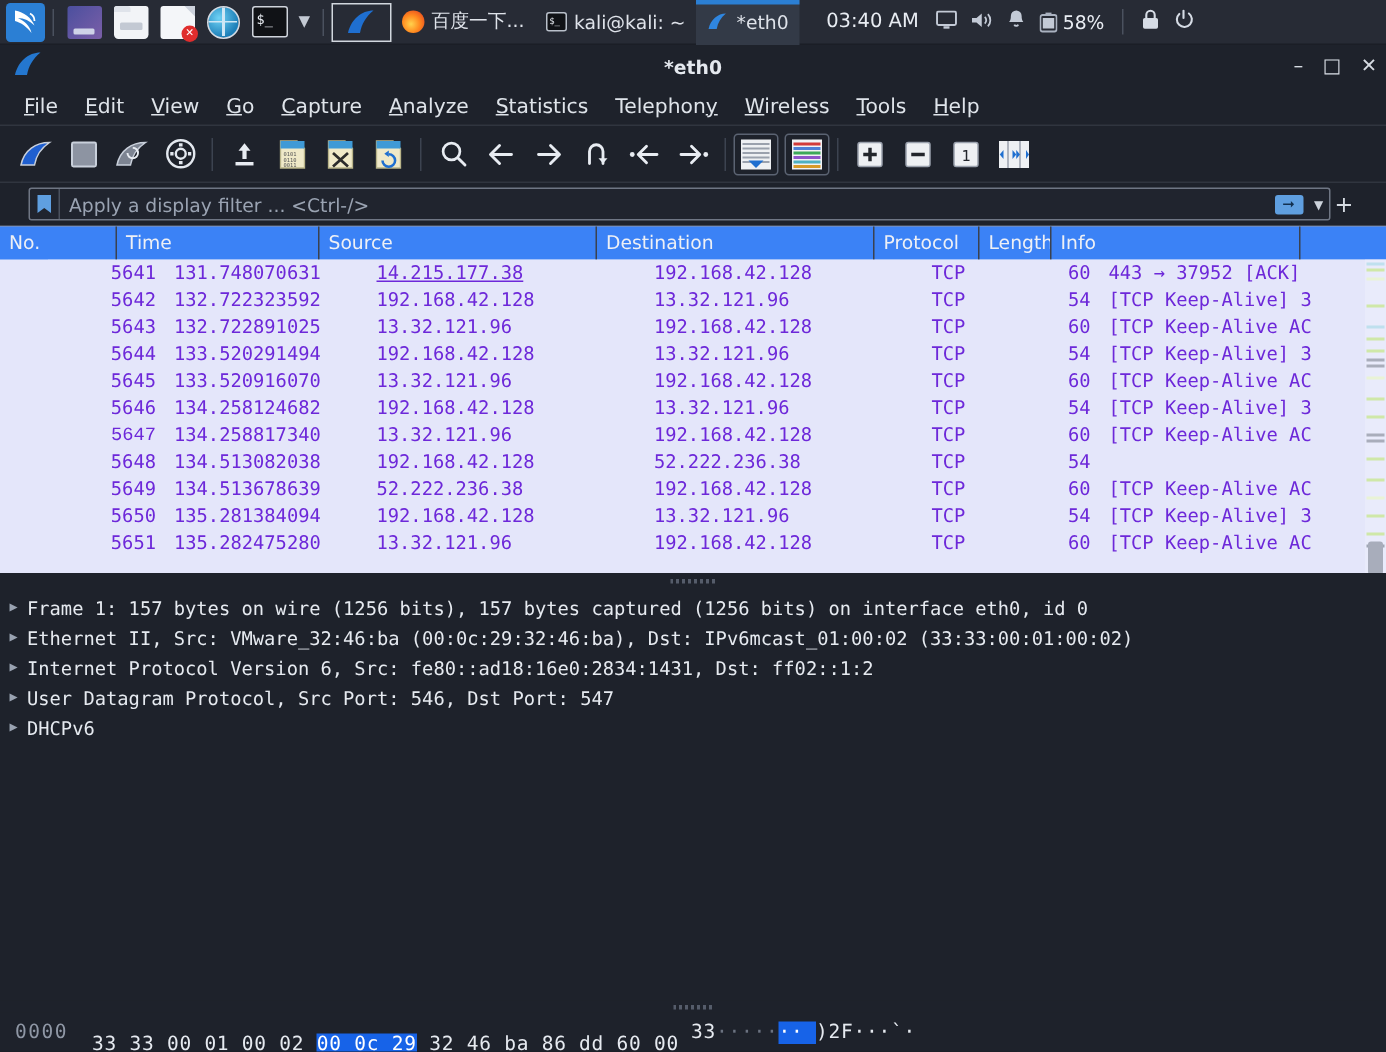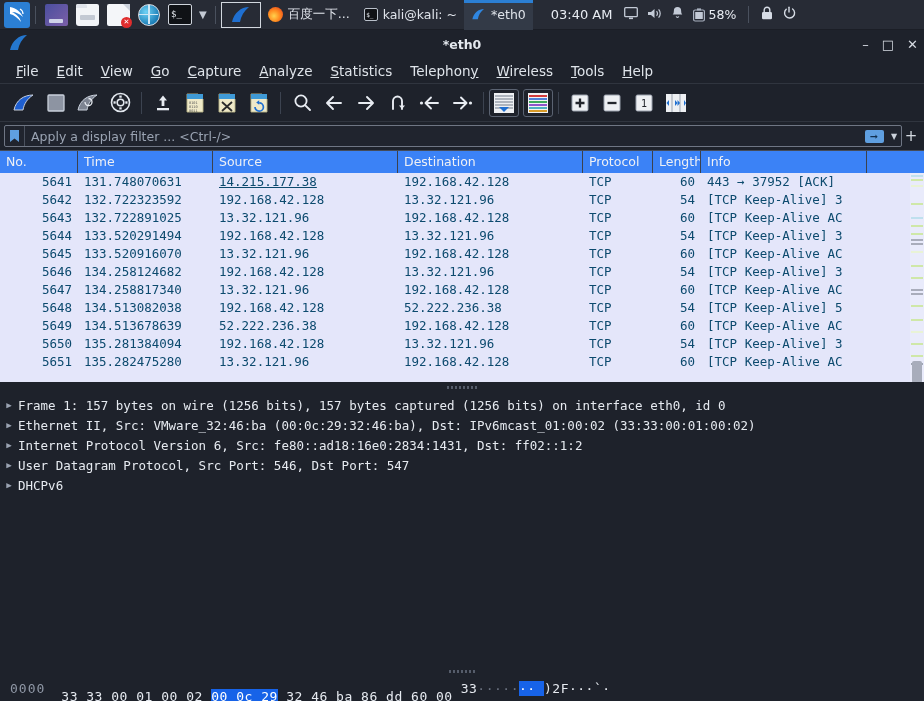--- a/index.html
+++ b/index.html
@@ -86,21 +86,21 @@
     padding-left:8px; gap:2px; border-bottom:1px solid #30353f; }
   .menu-item { color:#dfe4ea; font-size:13.5px; padding:2px 8px; }
   .menu-item u { text-decoration: underline; }
 
   #toolbar { height:38px; display:flex; align-items:center;
     padding-left:8px; gap:0px; border-bottom:1px solid #30353f; }
   .tool { width:32px; height:32px; display:flex; align-items:center;
     justify-content:center; }
   .tool-sep { width:1px; height:22px; background:#3c4350; margin:0 5px; }
 
-  #filterbar { height:28px; display:flex; align-items:center; padding:0 4px; gap:0; }
+  #filterbar { height:28px; display:flex; align-items:center; padding:0 19px; gap:0; }
   .filt-wrap { flex:1; height:22px; border:1px solid #6f7684; border-radius:2px;
     background:#20242e; display:flex; align-items:center; }
   .filt-bm { width:20px; height:20px; display:flex; align-items:center;
     justify-content:center; border-right:1px solid #4a515e; }
   .filt-input { flex:1; color:#9aa3b2; font-size:12.5px; padding-left:6px;
     font-family:"DejaVu Sans", sans-serif; }
   .filt-go { width:26px; height:20px; display:flex; align-items:center;
     justify-content:center; }
   .filt-arrow { width:19px; height:13px; background:#5f9fe0; border-radius:2px;
     display:flex; align-items:center; justify-content:center;
@@ -110,21 +110,21 @@
 
   
   #pktPane { height:232px; position:relative; background:#e4e6fa;
     border-top:1px solid #454b57; display:flex; flex-direction:column; }
   #pktHead { height:22px; background:#3b82f6; display:flex;
     color:#eef0f5; font-size:12.5px; align-items:center; }
   .ph { padding-left:6px; border-right:1px solid #3b414d; height:22px;
     line-height:22px; overflow:hidden; white-space:nowrap; }
   #pktBody { flex:1; overflow:hidden; position:relative; }
   .prow { height:18px; display:flex; font-family:"DejaVu Sans Mono", monospace;
-    font-size:12.5px; color:#0c4a6e; align-items:center; background:#e4e6fa; }
+    font-size:12.5px; color:#6d28d9; align-items:center; background:#e4e6fa;margin-left:32px; }
   .pc { height:18px; line-height:18px; overflow:hidden; white-space:nowrap;
     padding-left:6px; }
   .pc.num { text-align:right; padding-right:6px; padding-left:0; }
   .pc.len { text-align:right; padding-right:6px; padding-left:0; }
   #pktScroll { position:absolute; right:0; top:0; width:14px; height:100%;
     background:#e9ebfb; }
   .mini-mark { position:absolute; left:1px; width:12px; height:2px; }
   .sb-thumb { position:absolute; left:2px; width:10px; background:#a8adbb;
     border-radius:2px; }
   #hsplit { height:10px; background:#1e222b; position:relative; }
@@ -517,36 +517,35 @@
           <div class="prow">
             <div class="pc num" style="width: 78px;">5646</div>
             <div class="pc" style="width: 135px;">134.258124682</div>
             <div class="pc" style="width: 185px;">192.168.42.128</div>
             <div class="pc" style="width: 185px;">13.32.121.96</div>
             <div class="pc" style="width: 70px;">TCP</div>
             <div class="pc len" style="width: 48px;">54</div>
             <div class="pc" style="width: 166px;">[TCP Keep-Alive] 3</div>
           </div>
           <div class="prow">
-            <div class="pc num" style="width: 78px;">5647</div>
+            <div class="pc num" style="width: 78px; font-family: Liberation Mono, monospace;">5647</div>
             <div class="pc" style="width: 135px;">134.258817340</div>
             <div class="pc" style="width: 185px;">13.32.121.96</div>
             <div class="pc" style="width: 185px;">192.168.42.128</div>
             <div class="pc" style="width: 70px;">TCP</div>
             <div class="pc len" style="width: 48px;">60</div>
             <div class="pc" style="width: 166px;">[TCP Keep-Alive AC</div>
           </div>
           <div class="prow">
             <div class="pc num" style="width: 78px;">5648</div>
             <div class="pc" style="width: 135px;">134.513082038</div>
             <div class="pc" style="width: 185px;">192.168.42.128</div>
             <div class="pc" style="width: 185px;">52.222.236.38</div>
             <div class="pc" style="width: 70px;">TCP</div>
             <div class="pc len" style="width: 48px;">54</div>
-            <div class="pc" style="width: 166px;">[TCP Keep-Alive] 5</div>
           </div>
           <div class="prow">
             <div class="pc num" style="width: 78px;">5649</div>
             <div class="pc" style="width: 135px;">134.513678639</div>
             <div class="pc" style="width: 185px;">52.222.236.38</div>
             <div class="pc" style="width: 185px;">192.168.42.128</div>
             <div class="pc" style="width: 70px;">TCP</div>
             <div class="pc len" style="width: 48px;">60</div>
             <div class="pc" style="width: 166px;">[TCP Keep-Alive AC</div>
           </div>

